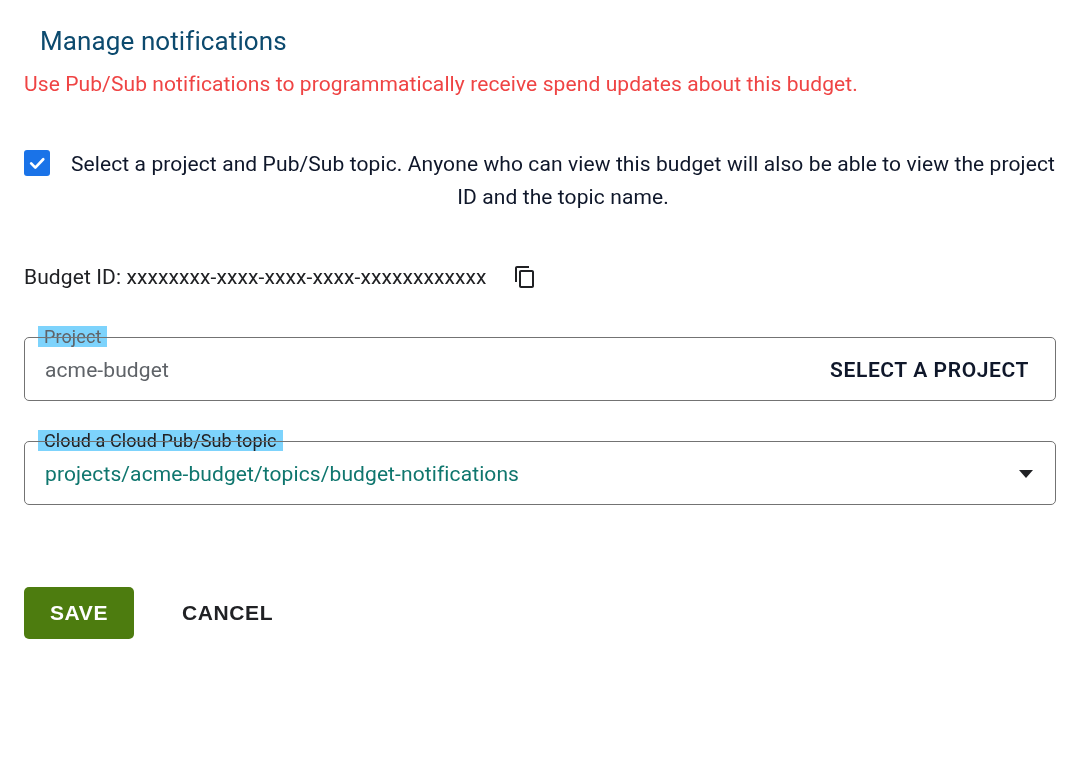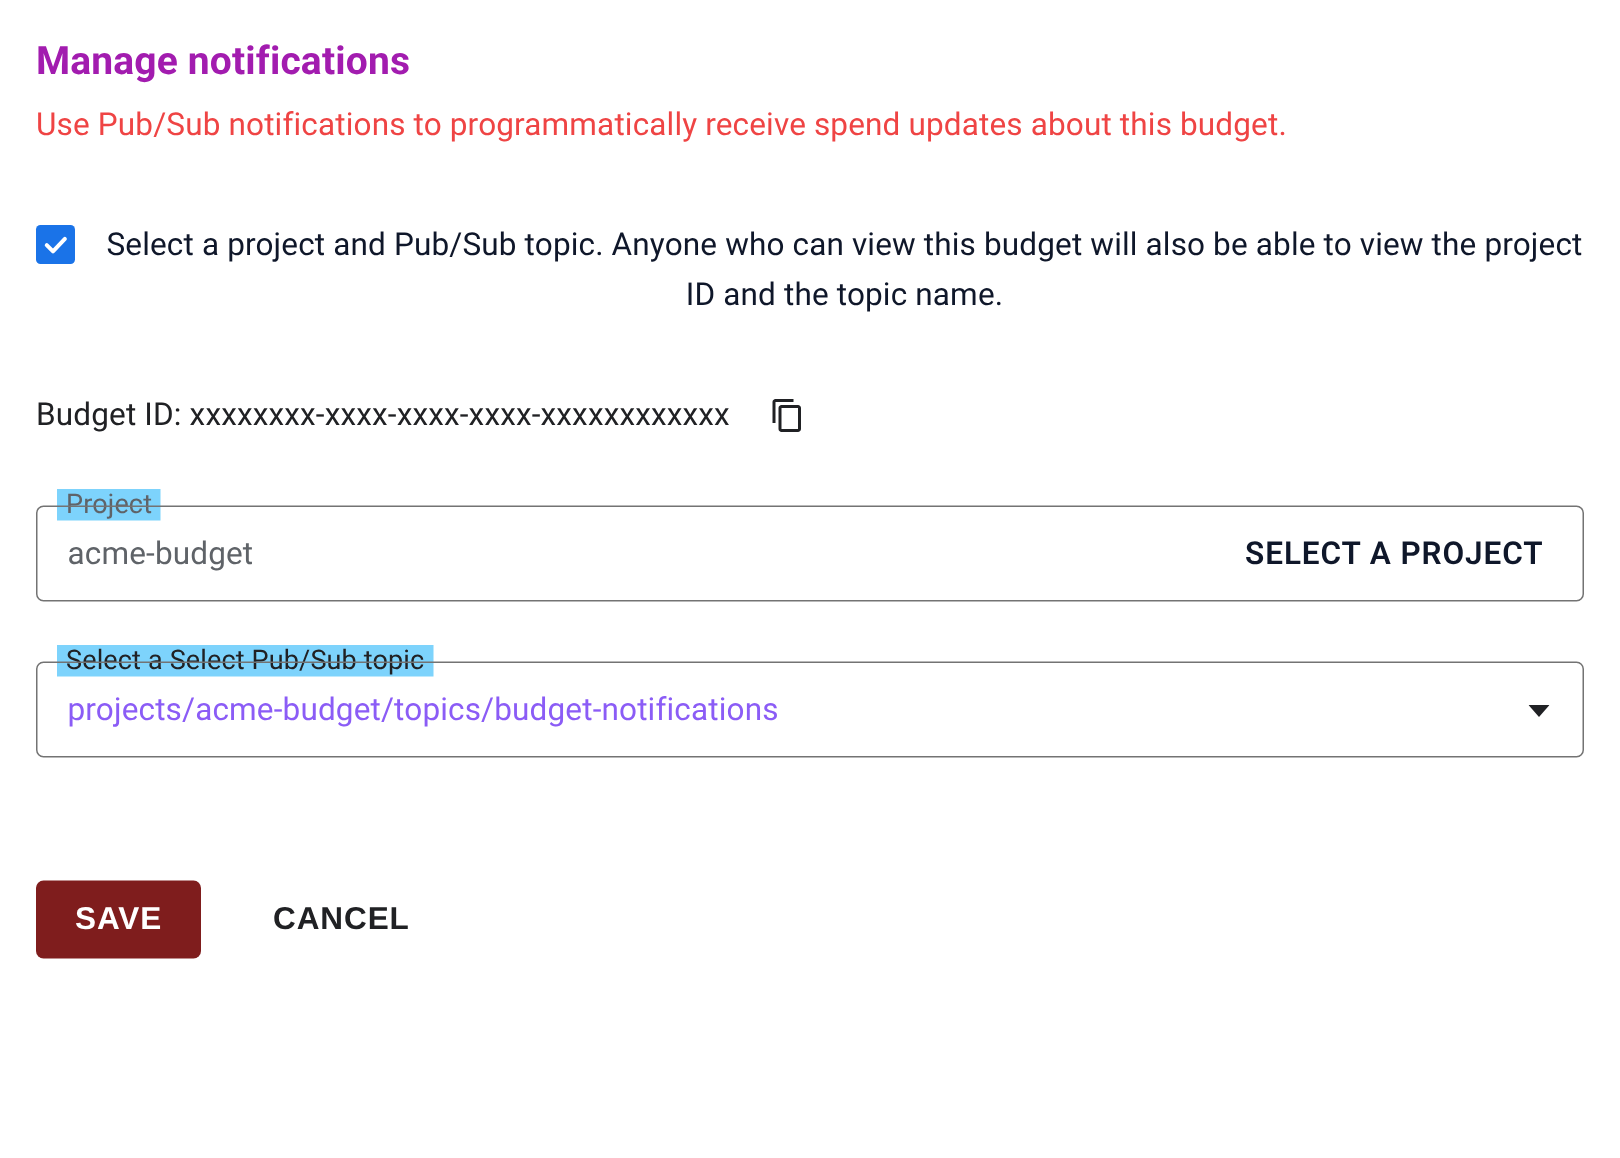--- a/index.html
+++ b/index.html
@@ -9,24 +9,25 @@
     }
     body {
       font-family: Roboto, "Helvetica Neue", Arial, sans-serif;
       background: #fff;
       padding: 26px 24px;
       width: 1080px;
       color: #202124;
     }
     .page-title {
       font-size: 26px;
-      font-weight: 700;
-      color: #a21caf;
+      font-weight: 400;
+      color: #0c4a6e;
       margin-bottom: 16px;
       letter-spacing: 0.1px;
+      margin-left: 16px;
     }
     .page-subtitle {
       font-size: 21px;
       color: #ef4444;
       margin-bottom: 52px;
       letter-spacing: 0.1px;
     }
     .checkbox-row {
       display: flex;
       align-items: flex-start;
@@ -114,21 +115,21 @@
     .field-label.dark {
       color: #202124;
       font-size: 18px;
     }
     .field-value {
       font-size: 21px;
       color: #5f6368;
       letter-spacing: 0.1px;
     }
     .field-value.dark {
-      color: #8b5cf6;
+      color: #0f766e;
     }
     .field-action {
       font-size: 21px;
       font-weight: 600;
       color: #0f172a;
       cursor: pointer;
       letter-spacing: 0.6px;
       margin-right: 6px;
     }
     .dropdown-icon {
@@ -139,21 +140,21 @@
     .dropdown-icon svg {
       width: 14px;
       height: 8px;
     }
     .button-row {
       display: flex;
       align-items: center;
       margin-top: 82px;
     }
     .btn-save {
-      background: #7f1d1d;
+      background: #4d7c0f;
       color: #fff;
       font-size: 21px;
       font-weight: 600;
       letter-spacing: 0.6px;
       border: none;
       border-radius: 5px;
       padding: 14px 26px;
       cursor: pointer;
       margin-right: 48px;
     }
@@ -195,21 +196,21 @@
 
 <div class="form-field">
   <div class="field-label">Project</div>
   <div class="field-border">
     <span class="field-value">acme-budget</span>
     <span class="field-action">SELECT A PROJECT</span>
   </div>
 </div>
 
 <div class="form-field">
-  <div class="field-label dark">Select a Select Pub/Sub topic</div>
+  <div class="field-label dark">Cloud a Cloud Pub/Sub topic</div>
   <div class="field-border">
     <span class="field-value dark">projects/acme-budget/topics/budget-notifications</span>
     <span class="dropdown-icon">
       <svg viewBox="0 0 14 8">
         <path fill="#202124" d="M0 0 L7 8 L14 0 Z"></path>
       </svg>
     </span>
   </div>
 </div>
 

